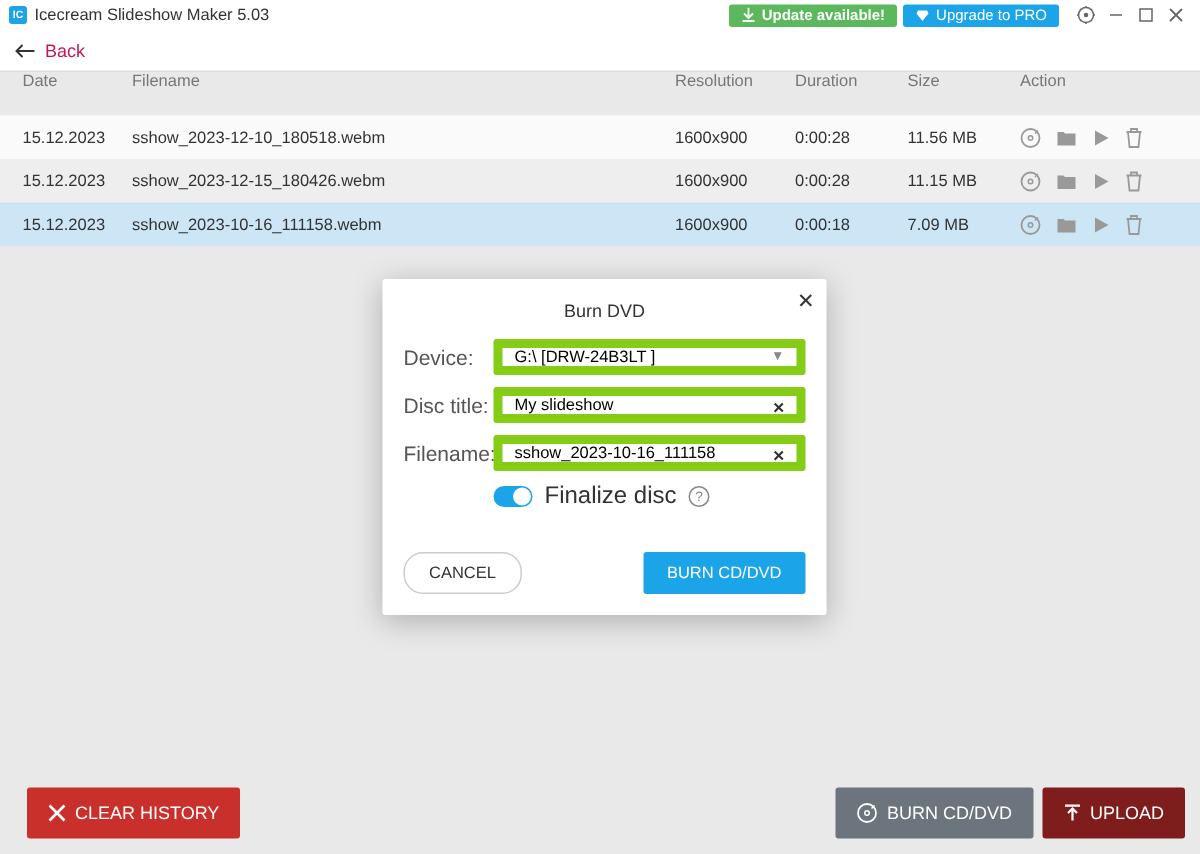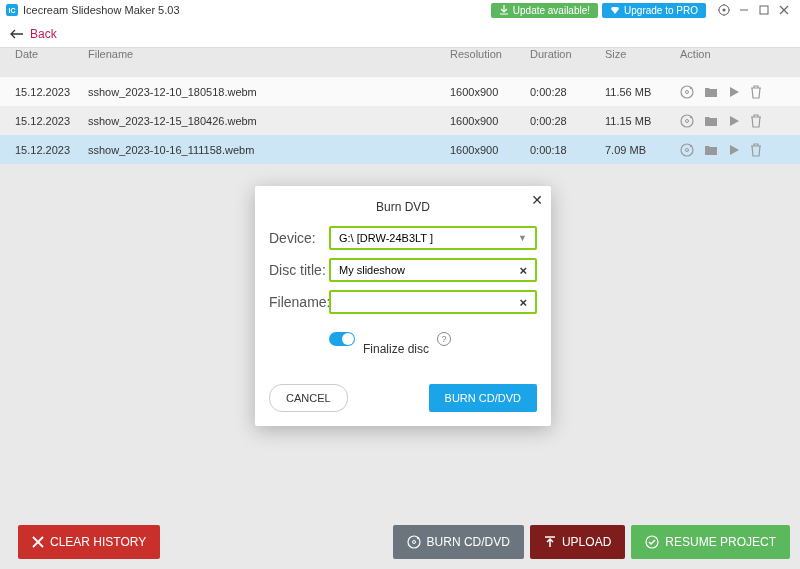--- a/index.html
+++ b/index.html
@@ -1,21 +1,21 @@
 <!DOCTYPE html>
 <html><head>
 <meta charset="utf-8">
 <style>
 * { margin: 0; padding: 0; box-sizing: border-box; font-family: -apple-system, BlinkMacSystemFont, "Segoe UI", Arial, sans-serif; }
 body { width: 800px; height: 569px; background: #e9e9e9; overflow: hidden; position: relative; }
 
 .titlebar { height: 20px; background: #fff; display: flex; align-items: center; padding: 0 6px; font-size: 11px; color: #333; }
 .titlebar .logo { width: 12px; height: 12px; background: #1ca4e8; margin-right: 5px; border-radius: 2px; display:flex; align-items:center; justify-content:center; color:#fff; font-size:7px; font-weight:bold;}
 .titlebar .spacer { flex: 1; }
-.titlebar .btn-update { background: #5cb85c; color: #fff; padding: 2px 8px; font-size: 10px; border-radius: 2px; margin-right: 4px; display:flex; align-items:center; gap:4px; cursor:pointer;}
+.titlebar .btn-update { background: #5cb85c; color: #fff; padding: 2px 8px; font-size: 10px; border-radius: 2px; margin-right: 4px; display:flex; align-items:center; gap:4px; cursor:pointer;font-weight:bold;}
 .titlebar .btn-pro { background: #1ca4e8; color: #fff; padding: 2px 8px; font-size: 10px; border-radius: 2px; margin-right: 8px; display:flex; align-items:center; gap:4px; cursor:pointer;}
 .titlebar .win-icon { width: 20px; height: 16px; display: flex; align-items: center; justify-content: center; color: #666; cursor:pointer;}
 
 .toolbar { height: 28px; background: #fff; display: flex; align-items: center; padding: 0 10px; border-bottom: 1px solid #ddd; }
 .back-btn { display: flex; align-items: center; gap: 6px; font-size: 12px; color: #be185d; cursor:pointer;}
 
 .table-header { height: 29px; display: flex; align-items: flex-start; padding: 0 15px; font-size: 11px; color: #777; background:#e9e9e9;}
 .col-date { width: 73px; }
 .col-filename { flex: 1; }
 .col-res { width: 80px; }
@@ -29,28 +29,28 @@
 .table-row.selected { background: #cde6f5; }
 .action-icons { display: flex; gap: 10px; color: #999; align-items:center;}
 .action-icons span { cursor: pointer; display:inline-flex;}
 
 .modal-overlay { position: absolute; left: 255px; top: 186px; width: 296px; background: #fff; box-shadow: 0 4px 20px rgba(0,0,0,0.25); border-radius: 2px; }
 .modal-close { position: absolute; right: 8px; top: 6px; cursor: pointer; color: #333; font-size: 14px;}
 .modal-title { text-align: center; padding: 14px 0 12px 0; font-size: 12px; color: #333; font-weight: normal;}
 .modal-body { padding: 0 14px 14px 14px; }
 .form-row { display: flex; align-items: center; margin-bottom: 8px; }
 .form-label { width: 60px; font-size: 14px; color: #555; text-align: left;}
-.form-input { flex: 1; height: 24px; border: 2px solid #84cc16; border-radius: 2px; padding: 0 8px; font-size: 11px; display: flex; align-items: center; position: relative; background:#fff;}
+.form-input { flex: 1; height: 24px; border: 6px solid #84cc16; border-radius: 2px; padding: 0 8px; font-size: 11px; display: flex; align-items: flex-start; position: relative; background:#fff;}
 .form-input input { border:none; outline:none; width:100%; font-size:11px;}
 .dropdown-arrow { position:absolute; right:8px; color:#888; font-size:9px;}
 .clear-x { position:absolute; right:8px; color:#333; cursor:pointer; font-size:13px; font-weight:bold;}
 .toggle-row { display:flex; align-items:center; margin: 4px 0 14px 60px; gap:8px;}
 .toggle { width: 26px; height: 14px; background: #1ca4e8; border-radius: 7px; position: relative; cursor:pointer;}
 .toggle::after { content:''; position:absolute; width:12px; height:12px; background:#fff; border-radius:50%; top:1px; right:1px;}
-.toggle-label { font-size:12px; color:#333;margin-top:20px;}
+.toggle-label { font-size:16px; color:#333;}
 .help-icon { width:14px; height:14px; border:1px solid #888; border-radius:50%; display:flex; align-items:center; justify-content:center; font-size:9px; color:#888; cursor:pointer;}
 .modal-actions { display:flex; justify-content:space-between; padding: 0 14px 14px;}
 .btn-cancel { padding: 7px 16px; border:1px solid #ccc; background:#fff; font-size:11px; color:#333; border-radius:13px; cursor:pointer;}
 .btn-burn { padding: 7px 16px; background:#1ca4e8; color:#fff; font-size:11px; border:none; border-radius:2px; cursor:pointer;}
 
 .footer { position: absolute; bottom: 10px; left: 18px; right: 10px; display: flex; gap: 6px; }
 .footer .spacer { flex:1;}
 .footer-btn { padding: 10px 14px; color: #fff; font-size: 12px; border-radius: 2px; display:flex; align-items:center; gap:6px; cursor:pointer; border:none;}
 .btn-clear { background: #c9302c; }
 .btn-burncd { background: #6c757d; }
@@ -236,20 +236,21 @@
     <div class="form-row">
       <div class="form-label">Disc title:</div>
       <div class="form-input">
         <input value="My slideshow" style="">
         <span class="clear-x">×</span>
       </div>
     </div>
     <div class="form-row">
       <div class="form-label">Filename:</div>
       <div class="form-input">
+        <input value="sshow_2023-10-16_111158" style="">
         <span class="clear-x">×</span>
       </div>
     </div>
     <div class="toggle-row">
       <div class="toggle"></div>
       <span class="toggle-label">Finalize disc</span>
       <div class="help-icon">?</div>
     </div>
   </div>
   <div class="modal-actions">
@@ -279,22 +280,13 @@
     <span>BURN CD/DVD</span>
   </button>
   <button class="footer-btn btn-upload">
     <span>
         <svg width="12" height="12" viewBox="0 0 12 12">
           <path d="M6 11V3M3 6l3-3 3 3M1 1h10" stroke="#fff" stroke-width="1.5" fill="none"></path>
         </svg>
       </span>
     <span>UPLOAD</span>
   </button>
-  <button class="footer-btn btn-resume">
-    <span>
-        <svg width="14" height="14" viewBox="0 0 14 14">
-          <circle cx="7" cy="7" r="6" fill="none" stroke="#fff" stroke-width="1.2"></circle>
-          <path d="M4 7l2 2 4-4" stroke="#fff" stroke-width="1.5" fill="none"></path>
-        </svg>
-      </span>
-    <span>RESUME PROJECT</span>
-  </button>
 </div>
 
 </body></html>

